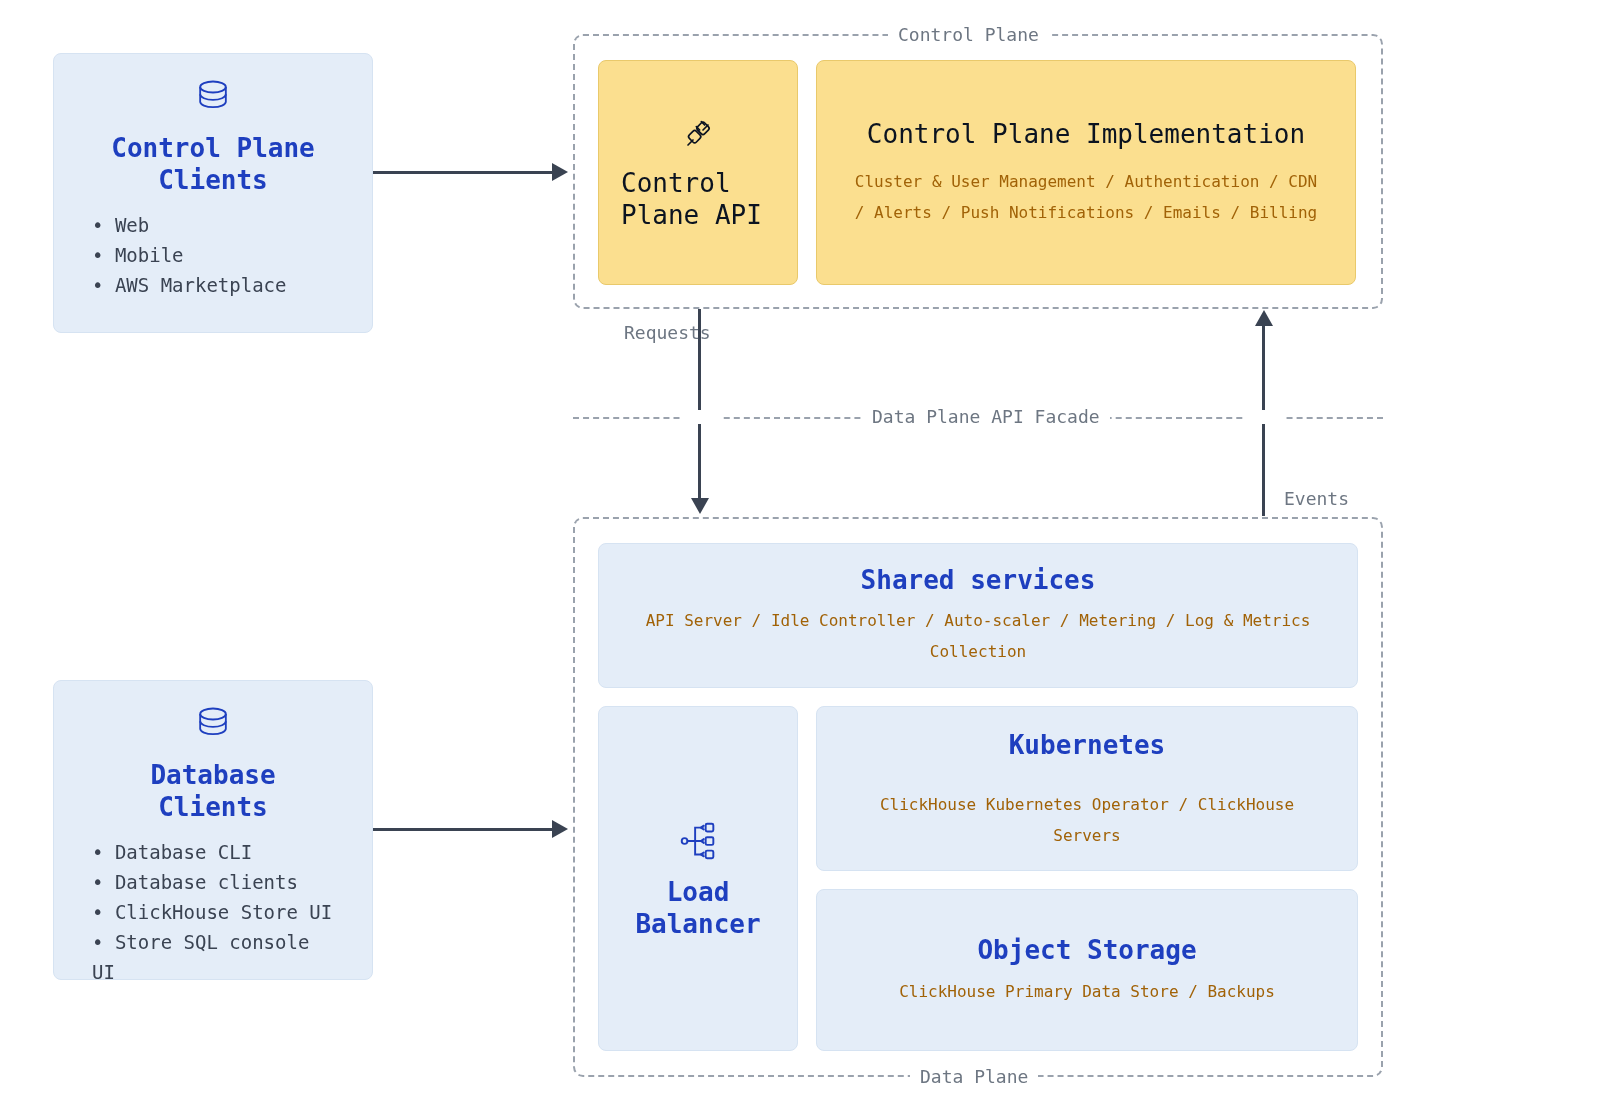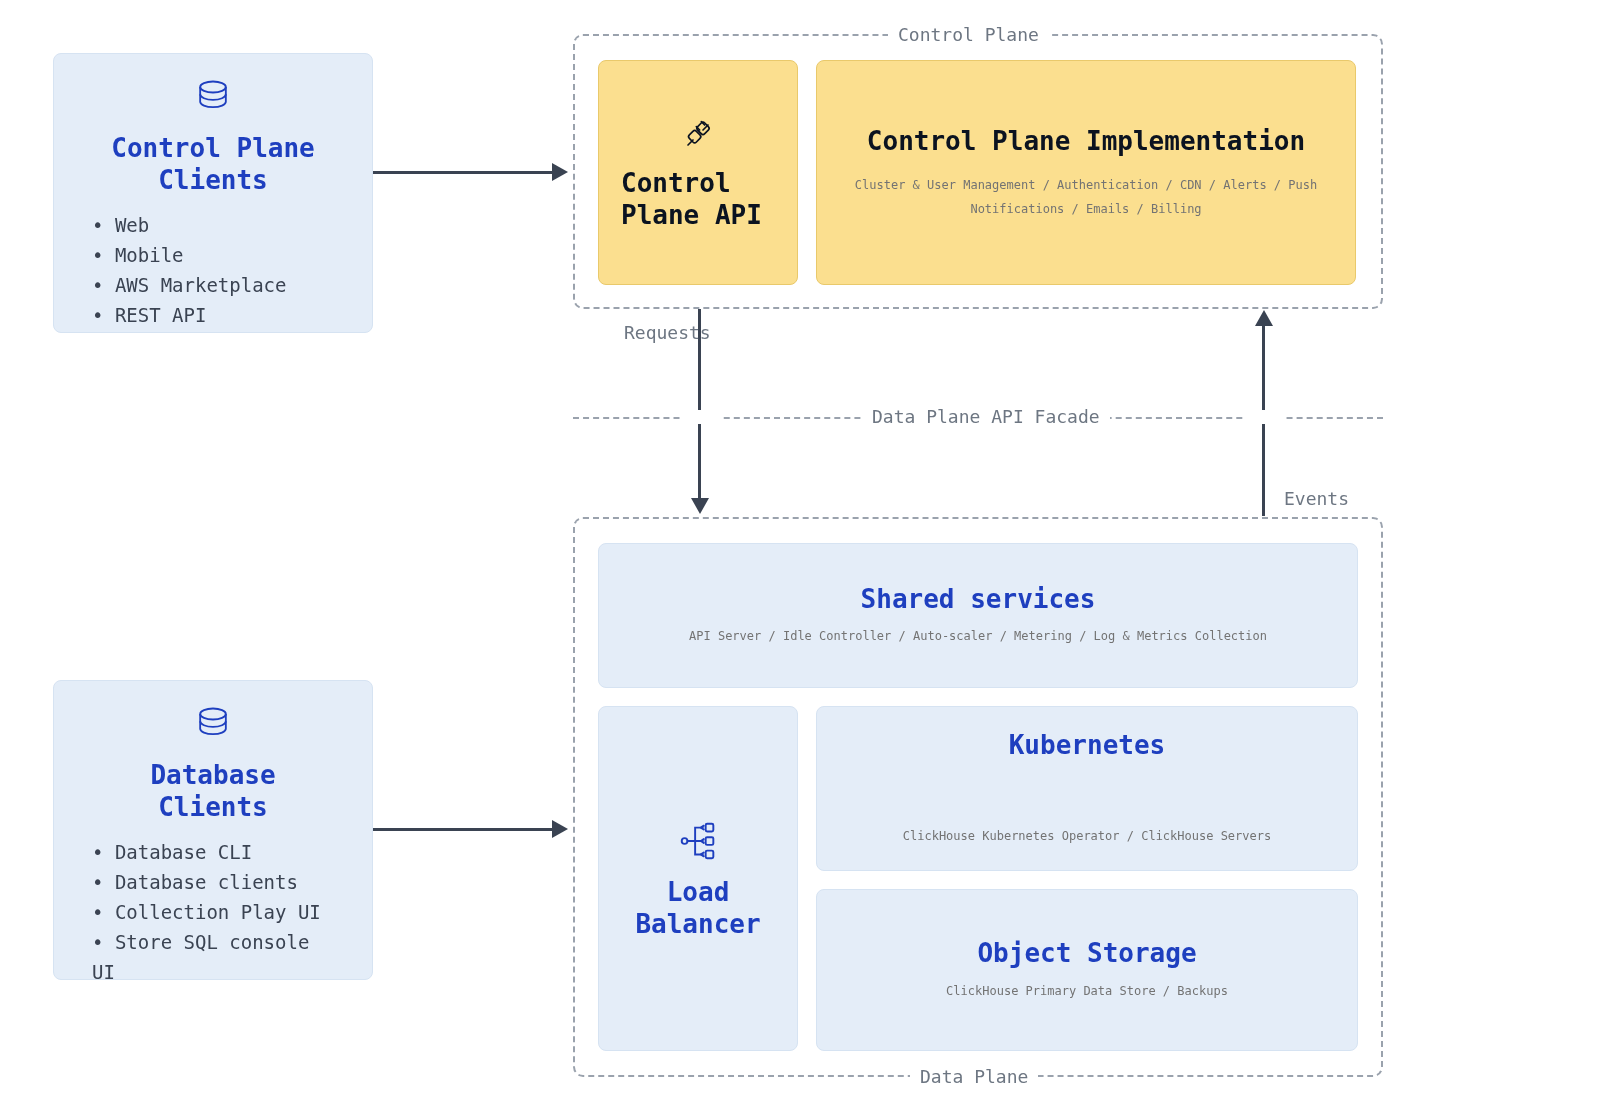--- a/index.html
+++ b/index.html
@@ -5,22 +5,22 @@
   html,body{margin:0;padding:0;background:#fff;font-family:ui-monospace,SFMono-Regular,Menlo,Consolas,monospace;color:#111}
   .canvas{position:relative;width:1600px;height:1117px}
 
   .box{position:absolute;border-radius:8px;box-sizing:border-box}
   .blue-card{background:#e4edf8;border:1px solid #d6e3f2}
   .yellow-card{background:#fbdf8f;border:1px solid #e9c96b}
   .frame{border:2px dashed #9aa2ad;border-radius:10px}
   .frame-label{position:absolute;background:#fff;padding:0 10px;color:#6d7682;font-size:18px;line-height:22px;white-space:nowrap}
 
   .title-blue{color:#1e3fbf;font-size:26px;line-height:32px;font-weight:600;text-align:center}
-  .title-black{color:#0b1320;font-size:26px;line-height:32px;font-weight:700;text-align:center}
-  .sub{color:#737373;font-size:12px;line-height:24px;text-align:center}
+  .title-black{color:#0b1320;font-size:26px;line-height:32px;font-weight:400;text-align:center}
+  .sub{color:#a16207;font-size:16px;line-height:31px;text-align:center}
   .tiny-label{position:absolute;color:#6d7682;font-size:18px}
 
   ul.bullets{list-style:none;margin:12px;padding:0}
   ul.bullets li{color:#3a4352;font-size:19px;line-height:30px}
   ul.bullets li::before{content:"• ";color:#3a4352}
 
   .icon{display:block;margin:0 auto 12px}
   .arrow-line{position:absolute;background:#3a4352;height:3px}
   .arrow-v{position:absolute;background:#3a4352;width:3px}
   .arrow-head{position:absolute;width:0;height:0}
@@ -40,21 +40,20 @@
       <ellipse cx="24" cy="12" rx="14" ry="6" fill="none" stroke="#1e3fbf" stroke-width="2"></ellipse>
       <path d="M10 12v16c0 3.3 6.3 6 14 6s14-2.7 14-6V12" fill="none" stroke="#1e3fbf" stroke-width="2"></path>
       <path d="M10 20c0 3.3 6.3 6 14 6s14-2.7 14-6" fill="none" stroke="#1e3fbf" stroke-width="2"></path>
     </svg>
     <div class="title-blue" style="white-space:pre-line">Control Plane
 Clients</div>
     <ul class="bullets" style="margin-top:14px">
       <li>Web</li>
       <li>Mobile</li>
       <li>AWS Marketplace</li>
-      <li>REST API</li>
     </ul>
   </div>
 
   <div class="arrow-line" style="left:373px;top:171px;width:180px"></div>
   <div class="arrow-head ah-right" style="left:552px;top:163px"></div>
 
   <div class="box frame" style="left:573px;top:34px;width:810px;height:275px"></div>
   <div class="frame-label" style="left:888px;top:24px">Control Plane</div>
 
   <div class="box yellow-card" style="left:598px;top:60px;width:200px;height:225px;padding:26px 22px;display:flex;flex-direction:column;justify-content:center">
@@ -126,21 +125,21 @@
     <svg class="icon" width="44" height="44" viewBox="0 0 48 48">
       <ellipse cx="24" cy="12" rx="14" ry="6" fill="none" stroke="#1e3fbf" stroke-width="2"></ellipse>
       <path d="M10 12v16c0 3.3 6.3 6 14 6s14-2.7 14-6V12" fill="none" stroke="#1e3fbf" stroke-width="2"></path>
       <path d="M10 20c0 3.3 6.3 6 14 6s14-2.7 14-6" fill="none" stroke="#1e3fbf" stroke-width="2"></path>
     </svg>
     <div class="title-blue" style="white-space:pre-line">Database
 Clients</div>
     <ul class="bullets" style="margin-top:14px">
       <li>Database CLI</li>
       <li>Database clients</li>
-      <li>Collection Play UI</li>
+      <li>ClickHouse Store UI</li>
       <li>Store SQL console UI</li>
     </ul>
   </div>
 
   <div class="arrow-line" style="left:373px;top:828px;width:180px"></div>
   <div class="arrow-head ah-right" style="left:552px;top:820px"></div>
 
 </div>
 
 </body></html>

